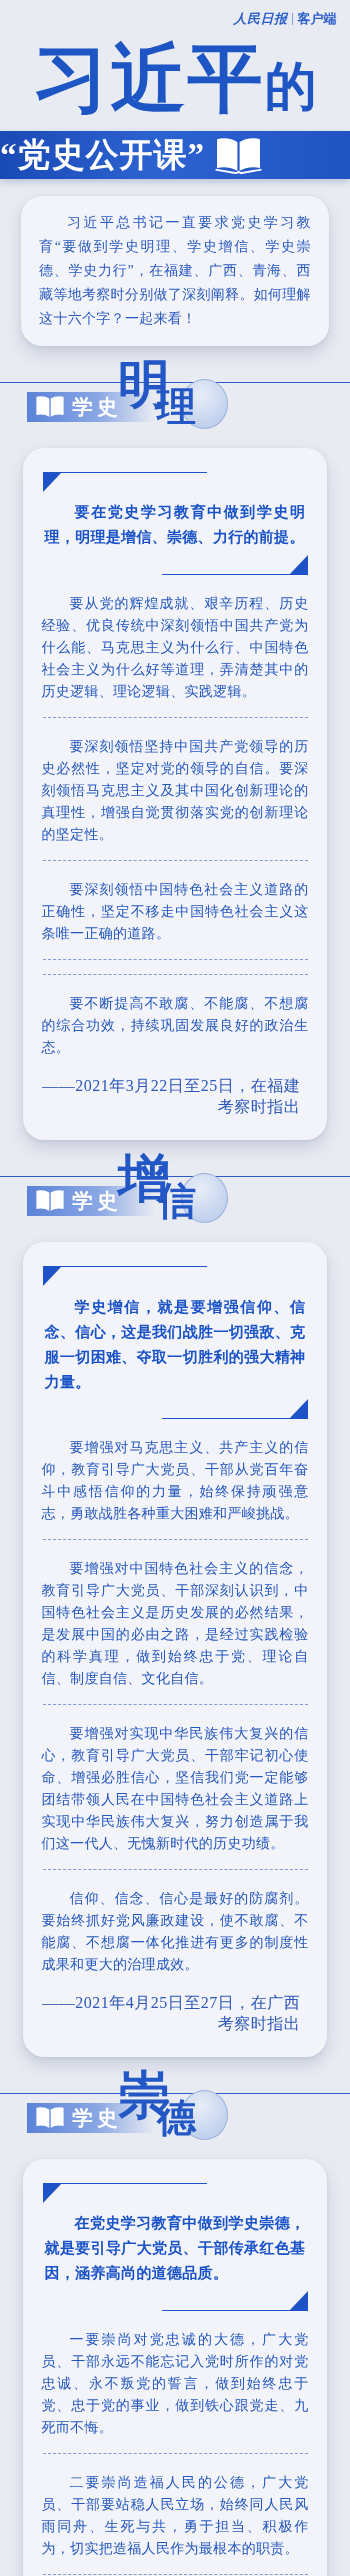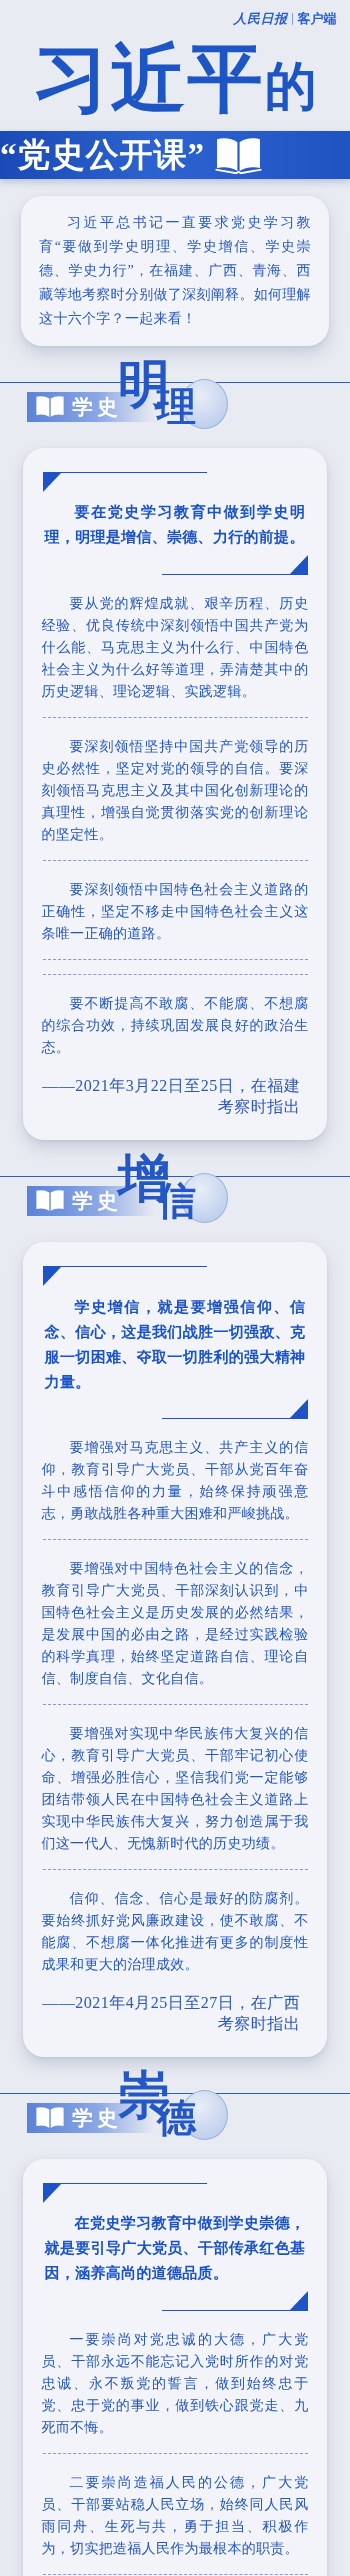--- a/index.html
+++ b/index.html
@@ -161,21 +161,21 @@
         <span class="tri"></span>
         <span class="ln"></span>
       </div>
     <p class="quote-text">学史增信，就是要增强信仰、信念、信心，这是我们战胜一切强敌、克服一切困难、夺取一切胜利的强大精神力量。</p>
     <div class="q-bot">
         <span class="tri"></span>
         <span class="ln"></span>
       </div>
     <p class="body-p">要增强对马克思主义、共产主义的信仰，教育引导广大党员、干部从党百年奋斗中感悟信仰的力量，始终保持顽强意志，勇敢战胜各种重大困难和严峻挑战。</p>
     <hr class="dash-div">
-    <p class="body-p">要增强对中国特色社会主义的信念，教育引导广大党员、干部深刻认识到，中国特色社会主义是历史发展的必然结果，是发展中国的必由之路，是经过实践检验的科学真理，始终坚定道路自信、理论自信、制度自信、文化自信。</p>
+    <p class="body-p">要增强对中国特色社会主义的信念，教育引导广大党员、干部深刻认识到，中国特色社会主义是历史发展的必然结果，是发展中国的必由之路，是经过实践检验的科学真理，做到始终忠于党、理论自信、制度自信、文化自信。</p>
     <hr class="dash-div">
     <p class="body-p">要增强对实现中华民族伟大复兴的信心，教育引导广大党员、干部牢记初心使命、增强必胜信心，坚信我们党一定能够团结带领人民在中国特色社会主义道路上实现中华民族伟大复兴，努力创造属于我们这一代人、无愧新时代的历史功绩。</p>
     <hr class="dash-div">
     <p class="body-p">信仰、信念、信心是最好的防腐剂。要始终抓好党风廉政建设，使不敢腐、不能腐、不想腐一体化推进有更多的制度性成果和更大的治理成效。</p>
     <span class="cite">——2021年4月25日至27日，在广西考察时指出</span>
   </div>
 
   <div class="sec-head">
     <div class="sec-line"></div>
     <div class="sec-circle"></div>

